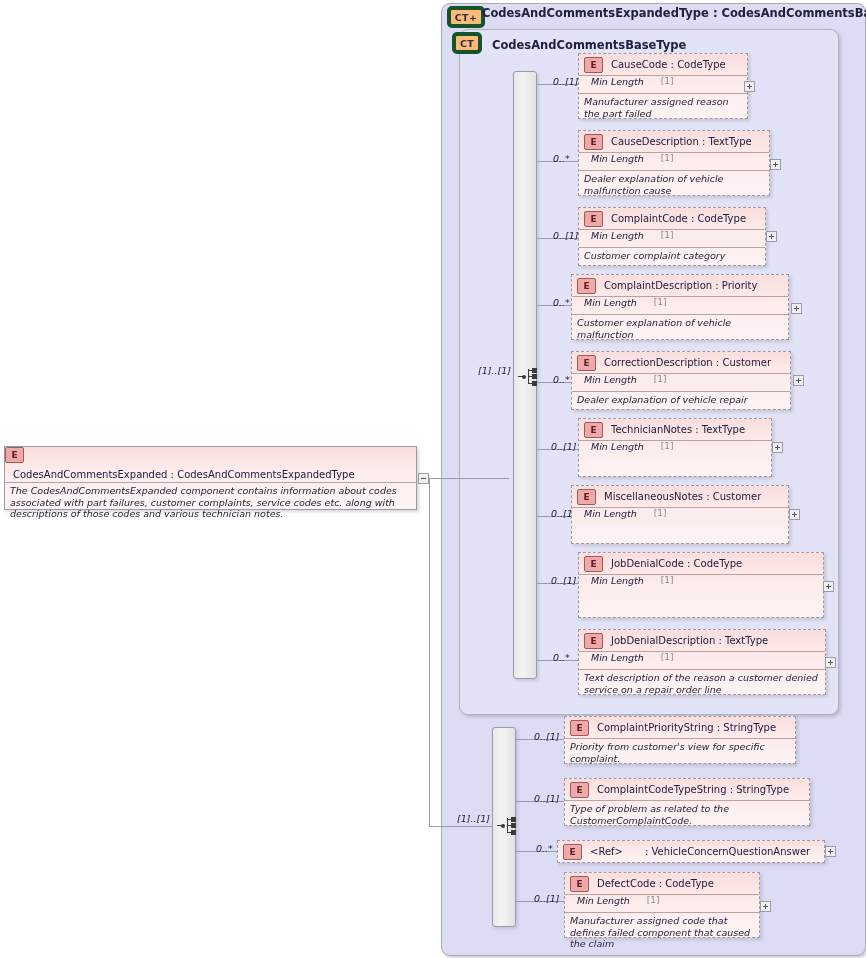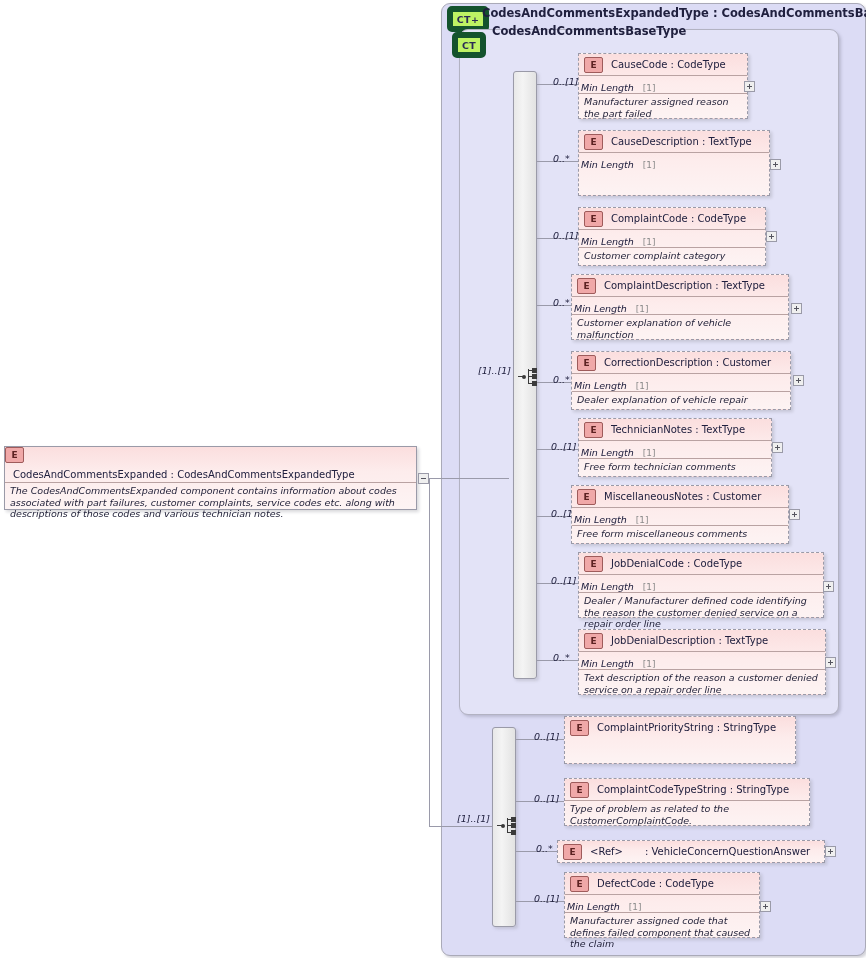--- a/index.html
+++ b/index.html
@@ -18,22 +18,22 @@
     box-shadow:2px 2px 3px rgba(120,120,140,.35);
   }
   .ct-panel.inner{
     background:#e3e3f7;
     border:1px solid #b2b2c2;
     border-radius:9px;
   }
   .ct-badge{
     position:absolute;
     display:flex;align-items:center;justify-content:center;
-    background:#bef264;
-    border:6px solid #14532d;
+    background:#fdba74;
+    border:4px solid #14532d;
     border-radius:5px;
     color:#2a2a55;
     font-size:9.5px;font-weight:bold;letter-spacing:.3px;
     height:14px;
     font-family:"DejaVu Sans","Liberation Sans",sans-serif;
   }
   .ct-title{
     position:absolute;
     color:#20203f;
     font-size:11.5px;
@@ -69,23 +69,24 @@
   .e-name{
     margin-left:8px;
     font-size:10px;font-weight:normal;color:#20203f;
     white-space:nowrap;
     font-family:"DejaVu Sans","Liberation Sans",sans-serif;
   }
   .facet{
     position:relative;
     border-top:1px solid #b9a2a2;
     height:17px;
-    display:flex;align-items:flex-end;
-    padding-left:2px;
+    display:flex;align-items:flex-start;
+    padding-left:12px;
     white-space:nowrap;
+    gap:8px;
   }
   .facet .fname{
     font-size:9.5px;font-style:italic;color:#20203f;
     font-family:"DejaVu Sans","Liberation Sans",sans-serif;
   }
   .facet .fval{
     font-size:9px;color:#8a8a8a;margin-left:9px;
     font-family:"DejaVu Sans","Liberation Sans",sans-serif;
   }
   .docline{
@@ -154,21 +155,21 @@
 <div class="ct-panel" style="left:441px;top:3px;width:423px;height:951px;"></div>
 <div class="ct-badge" style="left:447px;top:6px;width:30px;">
   <span>CT+</span>
 </div>
 <div class="ct-title" style="left:482px;top:6px;">CodesAndCommentsExpandedType : CodesAndCommentsBaseType</div>
 
 <div class="ct-panel inner" style="left:459px;top:29px;width:378px;height:684px;"></div>
 <div class="ct-badge" style="left:452px;top:32px;width:22px;">
   <span>CT</span>
 </div>
-<div class="ct-title" style="left:492px;top:24px;">CodesAndCommentsBaseType</div>
+<div class="ct-title" style="left:492px;top:38px;">CodesAndCommentsBaseType</div>
 
 <div class="rootbox" style="left:4px;top:446px;width:413px;height:64px;">
   <div class="hdr">
     <span class="e-badge">E</span>
     <span class="e-name">CodesAndCommentsExpanded : CodesAndCommentsExpandedType</span>
   </div>
   <div class="docline">The CodesAndCommentsExpanded component contains information about codes associated with part failures, customer complaints, service codes etc. along with descriptions of those codes and various technician notes.</div>
 </div>
 <div class="plusbox minus" style="left:418px;top:473px;"></div>
 <div class="ln lnh" style="left:429px;top:478px;width:80px;"></div>
@@ -214,20 +215,21 @@
 <div class="card" style="left:553px;top:153px;">0..*</div>
 <div class="ebox" style="left:578px;top:130px;width:192px;height:66px;">
   <div class="hdr">
     <span class="e-badge">E</span>
     <span class="e-name">CauseDescription : TextType</span>
   </div>
   <div class="facet">
     <span class="fname">Min Length</span>
     <span class="fval">[1]</span>
   </div>
+  <div class="docline">Dealer explanation of vehicle malfunction cause</div>
 </div>
 <div class="plusbox" style="left:770px;top:159px;"></div>
 
 <div class="card" style="left:553px;top:230px;">0..[1]</div>
 <div class="ebox" style="left:578px;top:207px;width:188px;height:59px;">
   <div class="hdr">
     <span class="e-badge">E</span>
     <span class="e-name">ComplaintCode : CodeType</span>
   </div>
   <div class="facet">
@@ -235,21 +237,21 @@
     <span class="fval">[1]</span>
   </div>
   <div class="docline">Customer complaint category</div>
 </div>
 <div class="plusbox" style="left:766px;top:231px;"></div>
 
 <div class="card" style="left:553px;top:297px;">0..*</div>
 <div class="ebox" style="left:571px;top:274px;width:218px;height:66px;">
   <div class="hdr">
     <span class="e-badge">E</span>
-    <span class="e-name">ComplaintDescription : TextType</span>
+    <span class="e-name">ComplaintDescription : Priority</span>
   </div>
   <div class="facet">
     <span class="fname">Min Length</span>
     <span class="fval">[1]</span>
   </div>
   <div class="docline">Customer explanation of vehicle malfunction</div>
 </div>
 <div class="plusbox" style="left:791px;top:303px;"></div>
 
 <div class="card" style="left:553px;top:374px;">0..*</div>
@@ -269,49 +271,46 @@
 <div class="card" style="left:551px;top:441px;">0..[1]</div>
 <div class="ebox" style="left:578px;top:418px;width:194px;height:59px;">
   <div class="hdr">
     <span class="e-badge">E</span>
     <span class="e-name">TechnicianNotes : TextType</span>
   </div>
   <div class="facet">
     <span class="fname">Min Length</span>
     <span class="fval">[1]</span>
   </div>
-  <div class="docline">Free form technician comments</div>
 </div>
 <div class="plusbox" style="left:772px;top:442px;"></div>
 
 <div class="card" style="left:551px;top:508px;">0..[1]</div>
 <div class="ebox" style="left:571px;top:485px;width:218px;height:59px;">
   <div class="hdr">
     <span class="e-badge">E</span>
     <span class="e-name">MiscellaneousNotes : Customer</span>
   </div>
   <div class="facet">
     <span class="fname">Min Length</span>
     <span class="fval">[1]</span>
   </div>
-  <div class="docline">Free form miscellaneous comments</div>
 </div>
 <div class="plusbox" style="left:789px;top:509px;"></div>
 
 <div class="card" style="left:551px;top:575px;">0..[1]</div>
 <div class="ebox" style="left:578px;top:552px;width:246px;height:66px;">
   <div class="hdr">
     <span class="e-badge">E</span>
     <span class="e-name">JobDenialCode : CodeType</span>
   </div>
   <div class="facet">
     <span class="fname">Min Length</span>
     <span class="fval">[1]</span>
   </div>
-  <div class="docline">Dealer / Manufacturer defined code identifying the reason the customer denied service on a repair order line</div>
 </div>
 <div class="plusbox" style="left:823px;top:581px;"></div>
 
 <div class="card" style="left:553px;top:652px;">0..*</div>
 <div class="ebox" style="left:578px;top:629px;width:248px;height:66px;">
   <div class="hdr">
     <span class="e-badge">E</span>
     <span class="e-name">JobDenialDescription : TextType</span>
   </div>
   <div class="facet">
@@ -342,20 +341,21 @@
 <div class="ln lnh" style="left:516px;top:801px;width:48px;"></div>
 <div class="ln lnh" style="left:516px;top:851px;width:41px;"></div>
 <div class="ln lnh" style="left:516px;top:901px;width:48px;"></div>
 
 <div class="card" style="left:534px;top:731px;">0..[1]</div>
 <div class="ebox" style="left:564px;top:716px;width:232px;height:48px;">
   <div class="hdr">
     <span class="e-badge">E</span>
     <span class="e-name">ComplaintPriorityString : StringType</span>
   </div>
+  <div class="docline">Priority from customer's view for specific complaint.</div>
 </div>
 
 <div class="card" style="left:534px;top:793px;">0..[1]</div>
 <div class="ebox" style="left:564px;top:778px;width:246px;height:48px;">
   <div class="hdr">
     <span class="e-badge">E</span>
     <span class="e-name">ComplaintCodeTypeString : StringType</span>
   </div>
   <div class="docline">Type of problem as related to the CustomerComplaintCode.</div>
 </div>

